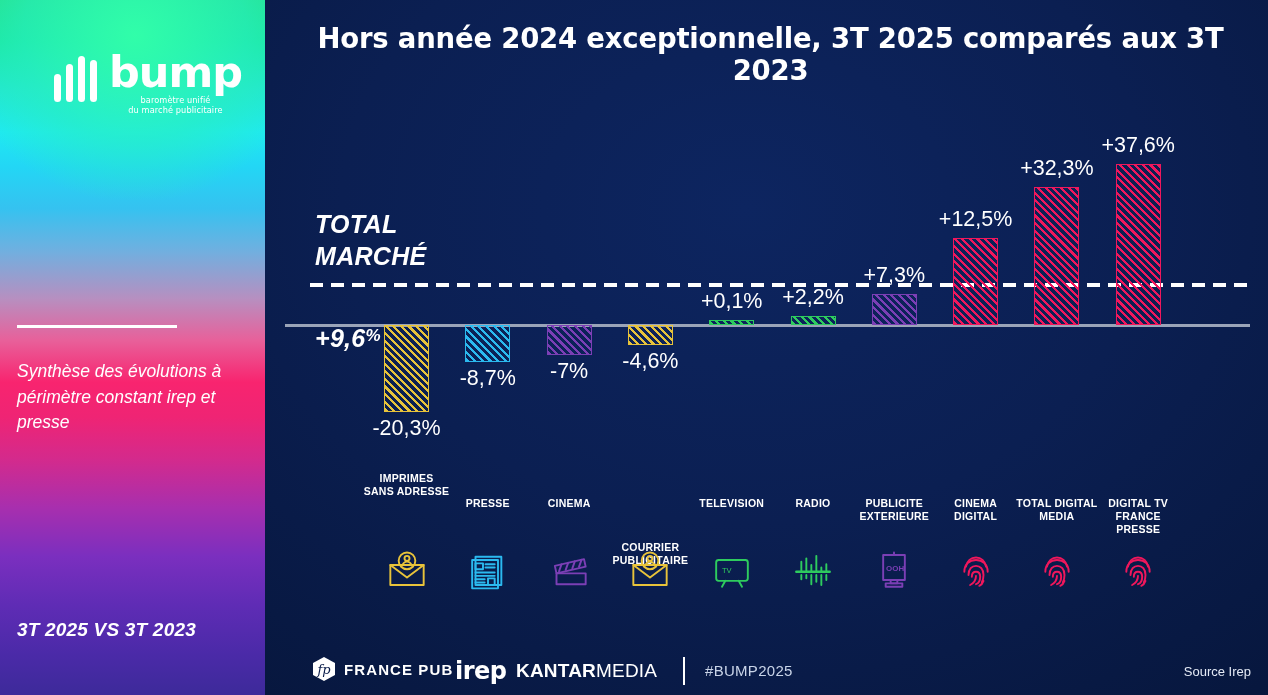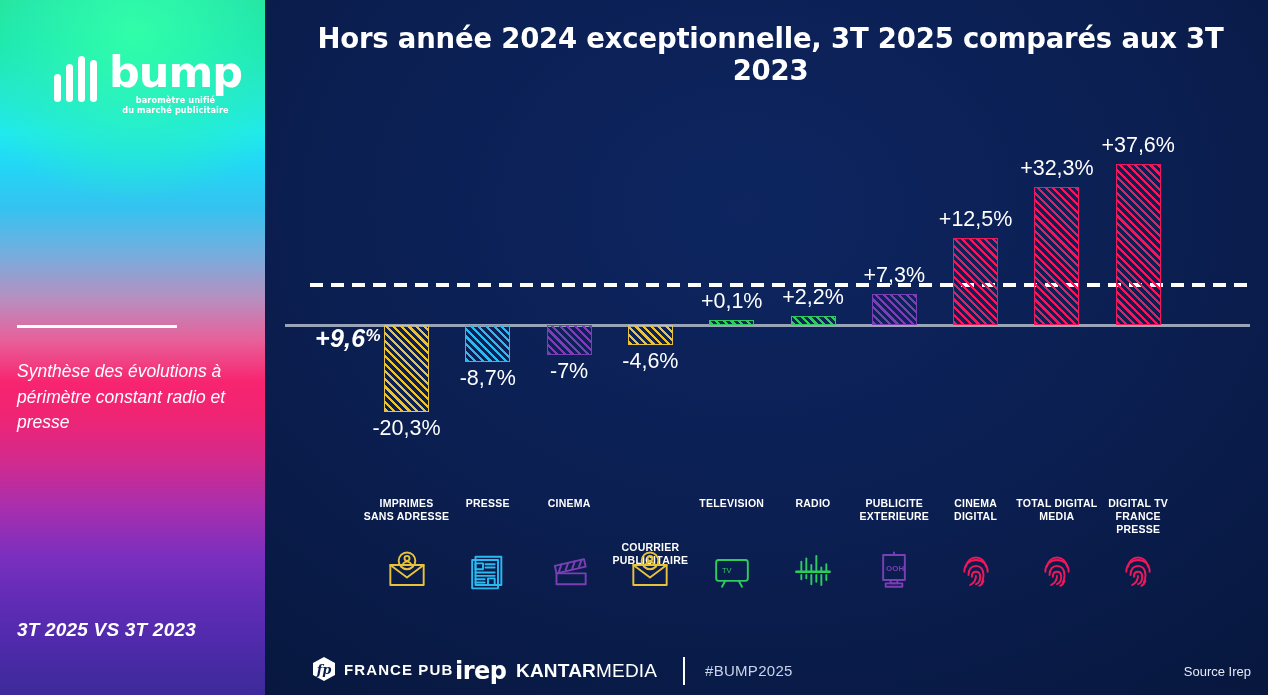--- a/index.html
+++ b/index.html
@@ -54,21 +54,20 @@
   .logo-text { margin-left: 12px; }
   .logo-word {
     font-size: 43px; font-weight: 700; color:#fff;
     letter-spacing:-1px; line-height: 0.95;
     font-family:"DejaVu Sans", sans-serif;
   }
   .logo-sub {
     font-size: 8.2px; color:#fff; text-align:center;
     line-height: 1.25; margin-top:2px; letter-spacing:0.1px;
     font-family:"DejaVu Sans", sans-serif;
-    font-weight:bold;
   }
 
   #side-head {
     position:absolute; left:17px; top:224px;
     font-size:24px; font-weight:700; color:#fff;
     line-height:1.13; letter-spacing:0.1px;
   }
   #side-rule {
     position:absolute; left:17px; top:325px;
     width:160px; height:3px; background:#fff;
@@ -144,21 +143,21 @@
   }
 
   
   #footer { position:absolute; left:0; top:648px; width:1003px; height:47px; }
   .fp-logo { position:absolute; left:48px; top:9px; display:flex; align-items:center; gap:9px; }
   .fp-mark {
     width:22px; height:24px; background:#fff;
     clip-path: polygon(50% 0%, 100% 25%, 100% 75%, 50% 100%, 0% 75%, 0% 25%);
     display:flex; align-items:center; justify-content:center;
   }
-  .fp-mark span { color:#0a1c4a; font-size:13px; font-weight:700; font-style:italic; font-family:"DejaVu Serif", serif; }
+  .fp-mark span { color:#0a1c4a; font-size:13px; font-weight:400; font-style:italic; font-family:"DejaVu Serif", serif; }
   .fp-text { color:#fff; font-size:15px; font-weight:700; letter-spacing:1.1px; }
   #irep-logo {
     position:absolute; left:190px; top:9px;
     color:#fff; font-size:24px; font-weight:600; letter-spacing:-0.5px;
     font-family:"DejaVu Sans", sans-serif;
   }
   #kantar-logo {
     position:absolute; left:251px; top:12px;
     color:#fff; font-size:19px; letter-spacing:0.2px;
   }
@@ -190,32 +189,36 @@
     <div class="logo-text">
       <div class="logo-word">bump</div>
       <div class="logo-sub">
         <div>baromètre unifié</div>
         <div>du marché publicitaire</div>
       </div>
     </div>
   </div>
 
   <div id="side-rule"></div>
-  <div id="side-sub">Synthèse des évolutions à périmètre constant radio et presse</div>
+  <div id="side-sub">Synthèse des évolutions à périmètre constant irep et presse</div>
   <div id="side-foot">3T 2025 VS 3T 2023</div>
 </div>
 
 <div id="main">
 
   <div id="chart-title">Hors année 2024 exceptionnelle, 3T 2025 comparés aux 3T 2023</div>
 
   <div id="plot">
     <div id="baseline"></div>
     <div id="total-line"></div>
 
+    <div id="total-label">
+      <div>TOTAL</div>
+      <div>MARCHÉ</div>
+    </div>
     <div id="total-value">
       <span>+9,6</span><span class="pc">%</span>
     </div>
 
     <div id="bars-layer">
         <div class="bar" style="left: 119px; top: 325px; width: 45px; height: 86.681px; border-color: rgb(232, 195, 58); background: repeating-linear-gradient(45deg, rgb(232, 195, 58) 0px, rgb(232, 195, 58) 2.2px, rgba(255, 255, 255, 0) 2.2px, rgba(255, 255, 255, 0) 5.4px);"></div>
         <div class="bar-label" style="width: 120px; left: 81.5px; top: 415.681px;">-20,3%</div>
         <div class="bar" style="left: 200.3px; top: 325px; width: 45px; height: 37.149px; border-color: rgb(43, 185, 239); background: repeating-linear-gradient(45deg, rgb(43, 185, 239) 0px, rgb(43, 185, 239) 2.2px, rgba(255, 255, 255, 0) 2.2px, rgba(255, 255, 255, 0) 5.4px);"></div>
         <div class="bar-label" style="width: 120px; left: 162.8px; top: 366.149px; text-align: center;">-8,7%</div>
         <div class="bar" style="left: 281.6px; top: 325px; width: 45px; height: 29.89px; border-color: rgb(123, 63, 181); background: repeating-linear-gradient(45deg, rgb(123, 63, 181) 0px, rgb(123, 63, 181) 2.2px, rgba(255, 255, 255, 0) 2.2px, rgba(255, 255, 255, 0) 5.4px);"></div>
@@ -229,21 +232,21 @@
         <div class="bar" style="left: 606.8px; top: 293.829px; width: 45px; height: 31.171px; border-color: rgb(123, 63, 181); background: repeating-linear-gradient(45deg, rgb(123, 63, 181) 0px, rgb(123, 63, 181) 2.2px, rgba(255, 255, 255, 0) 2.2px, rgba(255, 255, 255, 0) 5.4px);"></div>
         <div class="bar-label" style="width: 120px; left: 569.3px; top: 262.829px;">+7,3%</div>
         <div class="bar" style="left: 688.1px; top: 237.892px; width: 45px; height: 87.108px; border-color: rgb(240, 23, 92); background: repeating-linear-gradient(45deg, rgb(240, 23, 92) 0px, rgb(240, 23, 92) 2.2px, rgba(255, 255, 255, 0) 2.2px, rgba(255, 255, 255, 0) 5.4px);"></div>
         <div class="bar-label" style="width: 120px; left: 650.6px; top: 206.892px;">+12,5%</div>
         <div class="bar" style="left: 769.4px; top: 187.079px; width: 45px; height: 137.921px; border-color: rgb(240, 23, 92); background: repeating-linear-gradient(45deg, rgb(240, 23, 92) 0px, rgb(240, 23, 92) 2.2px, rgba(255, 255, 255, 0) 2.2px, rgba(255, 255, 255, 0) 5.4px);"></div>
         <div class="bar-label" style="width: 120px; left: 731.9px; top: 156.079px;">+32,3%</div>
         <div class="bar" style="left: 850.7px; top: 164.448px; width: 45px; height: 160.552px; border-color: rgb(240, 23, 92); background: repeating-linear-gradient(45deg, rgb(240, 23, 92) 0px, rgb(240, 23, 92) 2.2px, rgba(255, 255, 255, 0) 2.2px, rgba(255, 255, 255, 0) 5.4px);"></div>
         <div class="bar-label" style="width: 120px; left: 813.2px; top: 133.448px;">+37,6%</div>
       </div>
     <div id="cats-layer">
-        <div class="cat-label" style="width: 86px; left: 98.5px; top: 497px;">IMPRIMES SANS ADRESSE</div>
+        <div class="cat-label" style="width: 86px; left: 98.5px; top: 472px;">IMPRIMES SANS ADRESSE</div>
         <div class="cat-icon" style="left: 113.5px; top: 546px;">
           <svg width="40" height="40" viewBox="0 0 48 48" fill="none" stroke="#e8c33a" stroke-width="2.3" stroke-linecap="round" stroke-linejoin="round">
             <path d="M4 18 L24 18 L44 18 L44 42 L4 42 Z"></path>
             <path d="M4 18 L24 33 L44 18"></path>
             <circle cx="24" cy="13" r="10"></circle>
             <circle cx="24" cy="10" r="3"></circle>
             <path d="M18.5 18.5c1-3.2 3-4.6 5.5-4.6s4.5 1.4 5.5 4.6"></path>
           </svg>
         </div>
         <div class="cat-label" style="width: 86px; left: 179.8px; top: 497px;">PRESSE</div>

